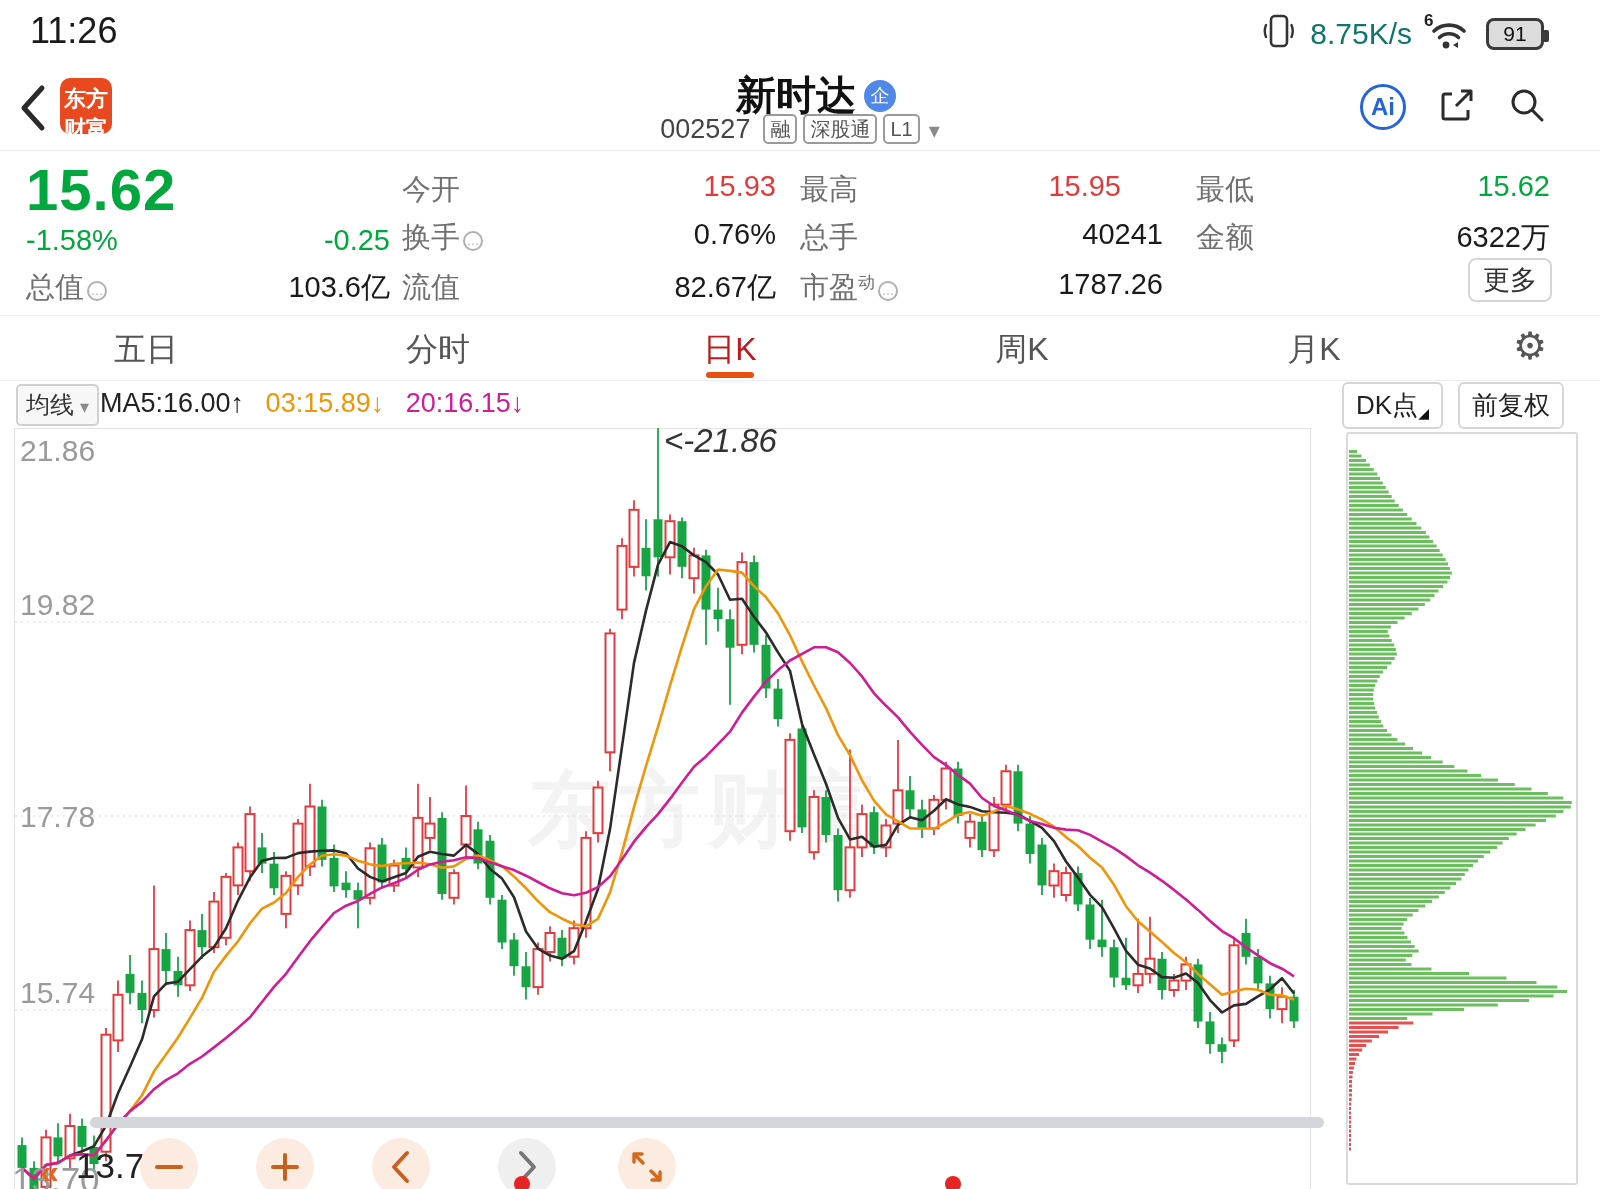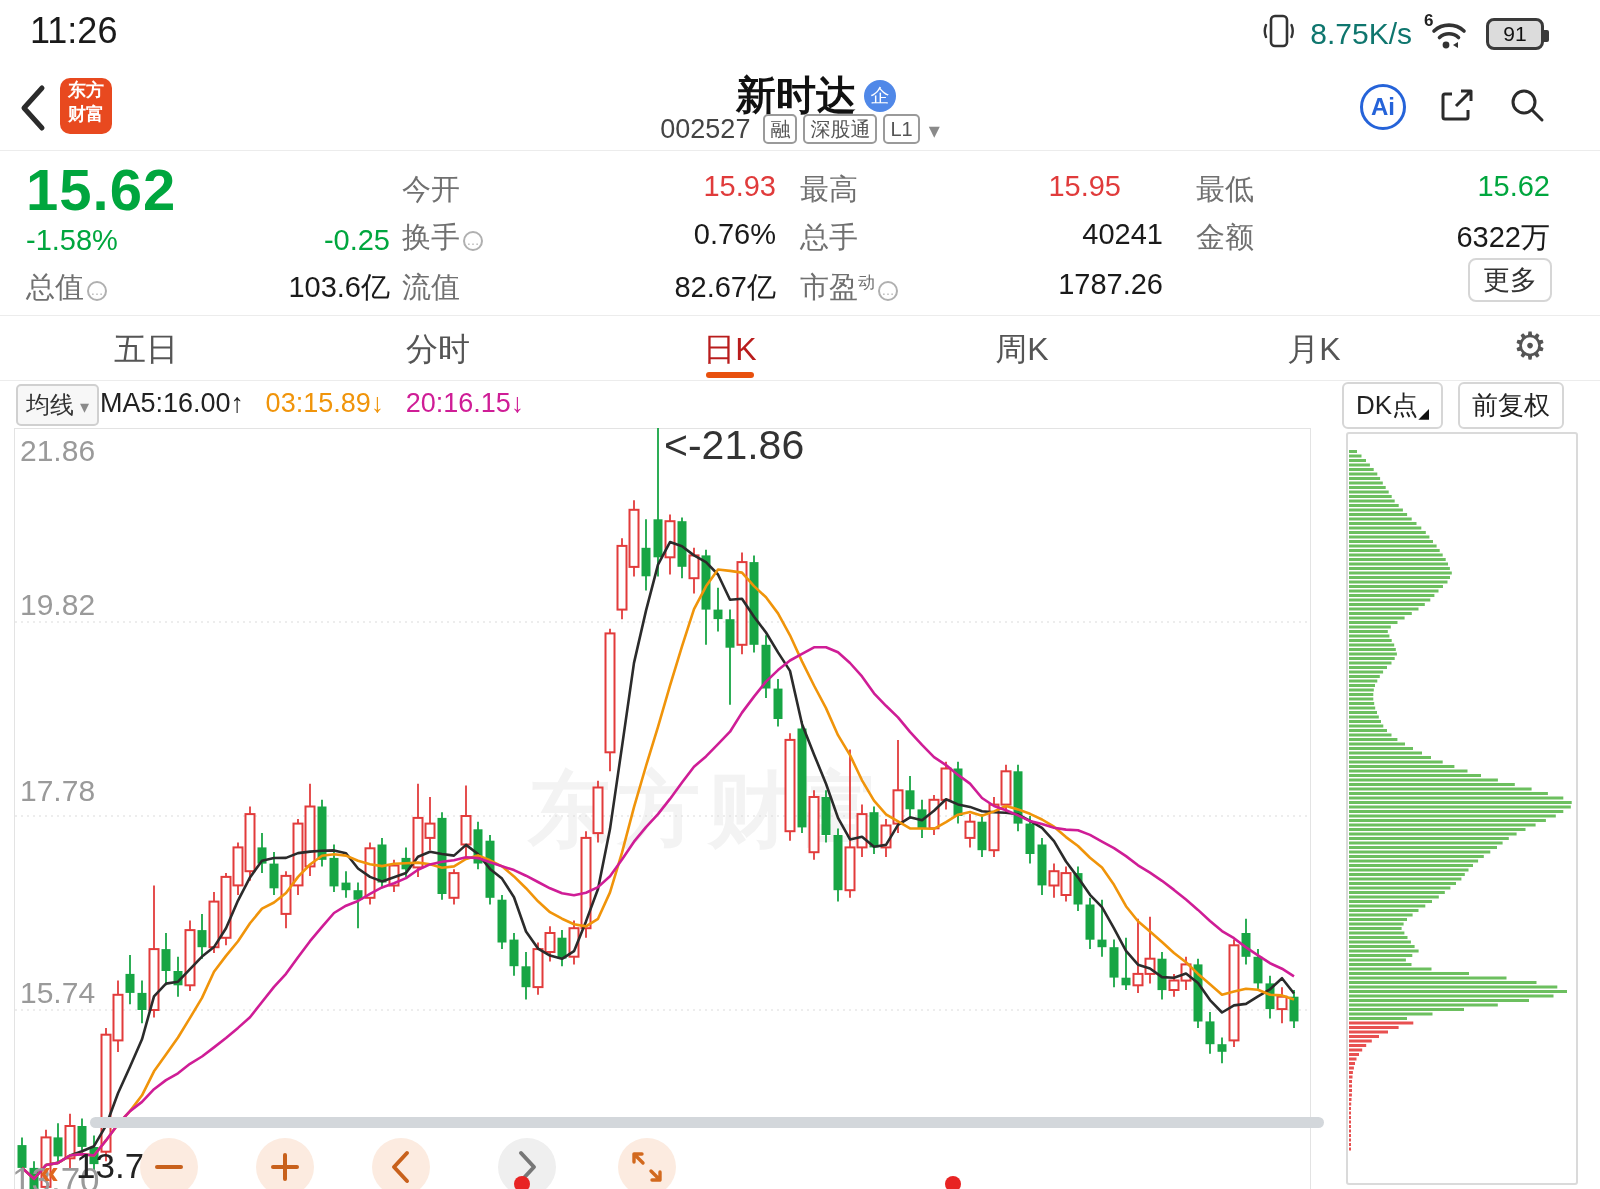--- a/index.html
+++ b/index.html
@@ -15,21 +15,21 @@
   .wifi-wrap { position:relative; width:46px; height:38px; }
   .wifi-six { position:absolute; left:-2px; top:-4px; font-size:17px; color:#222; font-weight:bold; }
   .battery { position:relative; width:58px; height:32px; border:3px solid #3a3a3a; border-radius:8px;
     background:#dcdcdc; display:flex; align-items:center; justify-content:center; }
   .battery-txt { font-size:21px; color:#111; }
   .battery-nub { position:absolute; right:-8px; top:9px; width:5px; height:12px; background:#3a3a3a; border-radius:0 2px 2px 0; }
 
   
   .back-btn { left:14px; top:82px; width:40px; height:52px; }
   .logo { left:60px; top:78px; width:52px; height:56px; background:#e8491f; border-radius:10px;
-    color:#fff; font-size:18px; font-weight:bold; line-height:1.35; text-align:center; }
+    color:#fff; font-size:22px; font-weight:bold; line-height:1.35; text-align:center; padding-top:6px; }
   .title-wrap { left:16px; top:68px; width:1600px; text-align:center; }
   .stock-title { font-size:40px; color:#111; font-weight:600; display:inline-block; vertical-align:middle; }
   .ent-badge { display:inline-block; vertical-align:middle; margin-left:8px; width:32px; height:32px; border-radius:50%;
     background:#5088e8; color:#fff; font-size:19px; line-height:32px; text-align:center; }
   .sub-row { left:0; top:114px; width:1600px; text-align:center; font-size:27px; color:#555; }
   .sub-row .code { color:#444; margin-right:10px; }
   .tag { display:inline-block; border:2px solid #9a9a9a; border-radius:5px; color:#555;
     font-size:20px; line-height:26px; padding:0 5px; margin:0 3px; vertical-align:2px; }
   .caret { color:#8a8a8a; font-size:22px; margin-left:6px; }
   .hdr-icons { right:26px; top:84px; display:flex; align-items:center; gap:32px; }
@@ -68,21 +68,21 @@
   .dk-btn { left:1342px; } .adj-btn { left:1458px; }
   .dk-corner { font-size:14px; color:#111; vertical-align:-4px; }
 
   
   .chart-border-top { left:14px; top:428px; width:1296px; height:1px; background:#e3e3e3; }
   .chart-border-left { left:14px; top:428px; width:1px; height:761px; background:#e3e3e3; }
   .chart-border-right { left:1310px; top:428px; width:1px; height:761px; background:#e3e3e3; }
   .watermark { left:528px; top:756px; font-size:82px; font-weight:bold; color:#f3f3f3; letter-spacing:8px; z-index:0; }
   #chart-svg { position:absolute; left:0; top:0; z-index:1; }
   .axis-label { position:absolute; font-size:30px; color:#9a9a9a; z-index:2; }
-  .annotation { left:664px; top:422px; font-size:41px; color:#333; z-index:3; }
+  .annotation { left:664px; top:422px; font-size:33px; color:#333; z-index:3;font-style:italic; }
   .low-black { left:76px; top:1146px; font-size:35px; color:#222; z-index:4; }
   .low-gray  { left:12px; top:1160px; font-size:35px; color:#9a9a9a; z-index:3; }
   .drag-mark { left:40px; top:1152px; font-size:34px; color:#e0661f; z-index:4; font-weight:bold; }
   .vp-border { left:1346px; top:432px; width:232px; height:753px; border:2px solid #dadada; border-radius:3px; z-index:0; }
   .scrollbar { left:90px; top:1117px; width:1234px; height:11px; background:#d3d7db; border-radius:6px; z-index:5; }
 
   
   .ctl { position:absolute; top:1138px; width:58px; height:58px; border-radius:50%;
     display:flex; align-items:center; justify-content:center; z-index:6; }
   .ctl.orange { background:#fcebe0; }
@@ -578,21 +578,21 @@
       <rect x="1349" y="1138.5" width="2.0" height="3" fill="#e85050"></rect>
       <rect x="1349" y="1143.0" width="2.0" height="3" fill="#e85050"></rect>
       <rect x="1349" y="1147.5" width="2.0" height="3" fill="#e85050"></rect>
     </svg>
   <div class="abs chart-border-top"></div>
   <div class="abs chart-border-left"></div>
   <div class="abs chart-border-right"></div>
 
   <div class="abs axis-label" style="left:20px; top:434px">21.86</div>
   <div class="abs axis-label" style="left:20px; top:588px">19.82</div>
-  <div class="abs axis-label" style="left:20px; top:774px">17.78</div>
+  <div class="abs axis-label" style="left:20px; top:800px">17.78</div>
   <div class="abs axis-label" style="left:20px; top:976px">15.74</div>
   <div class="abs annotation">&lt;-21.86</div>
   <div class="abs low-gray">13.70</div>
   <div class="abs low-black">13.70</div>
   <div class="abs drag-mark">«</div>
 
   <div class="abs scrollbar"></div>
 
   <div class="ctl orange" style="left:140px">
     <svg width="34" height="34" viewBox="0 0 34 34">

